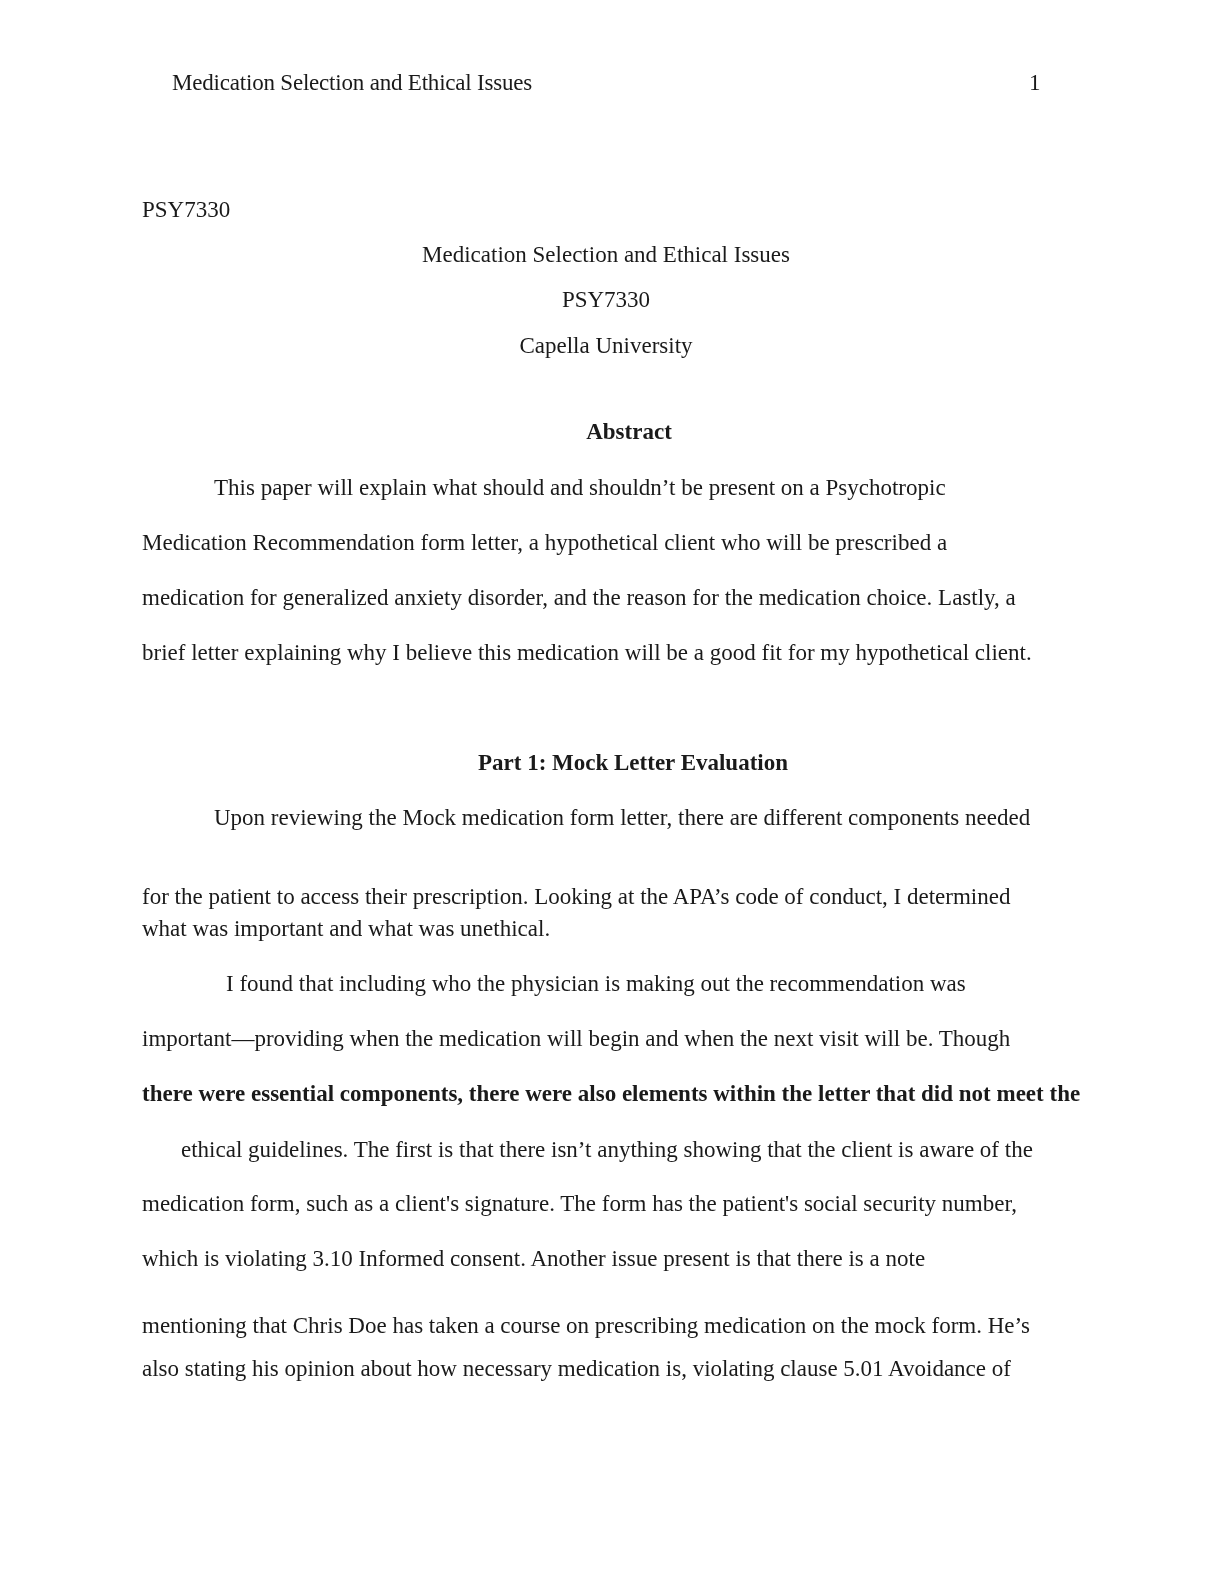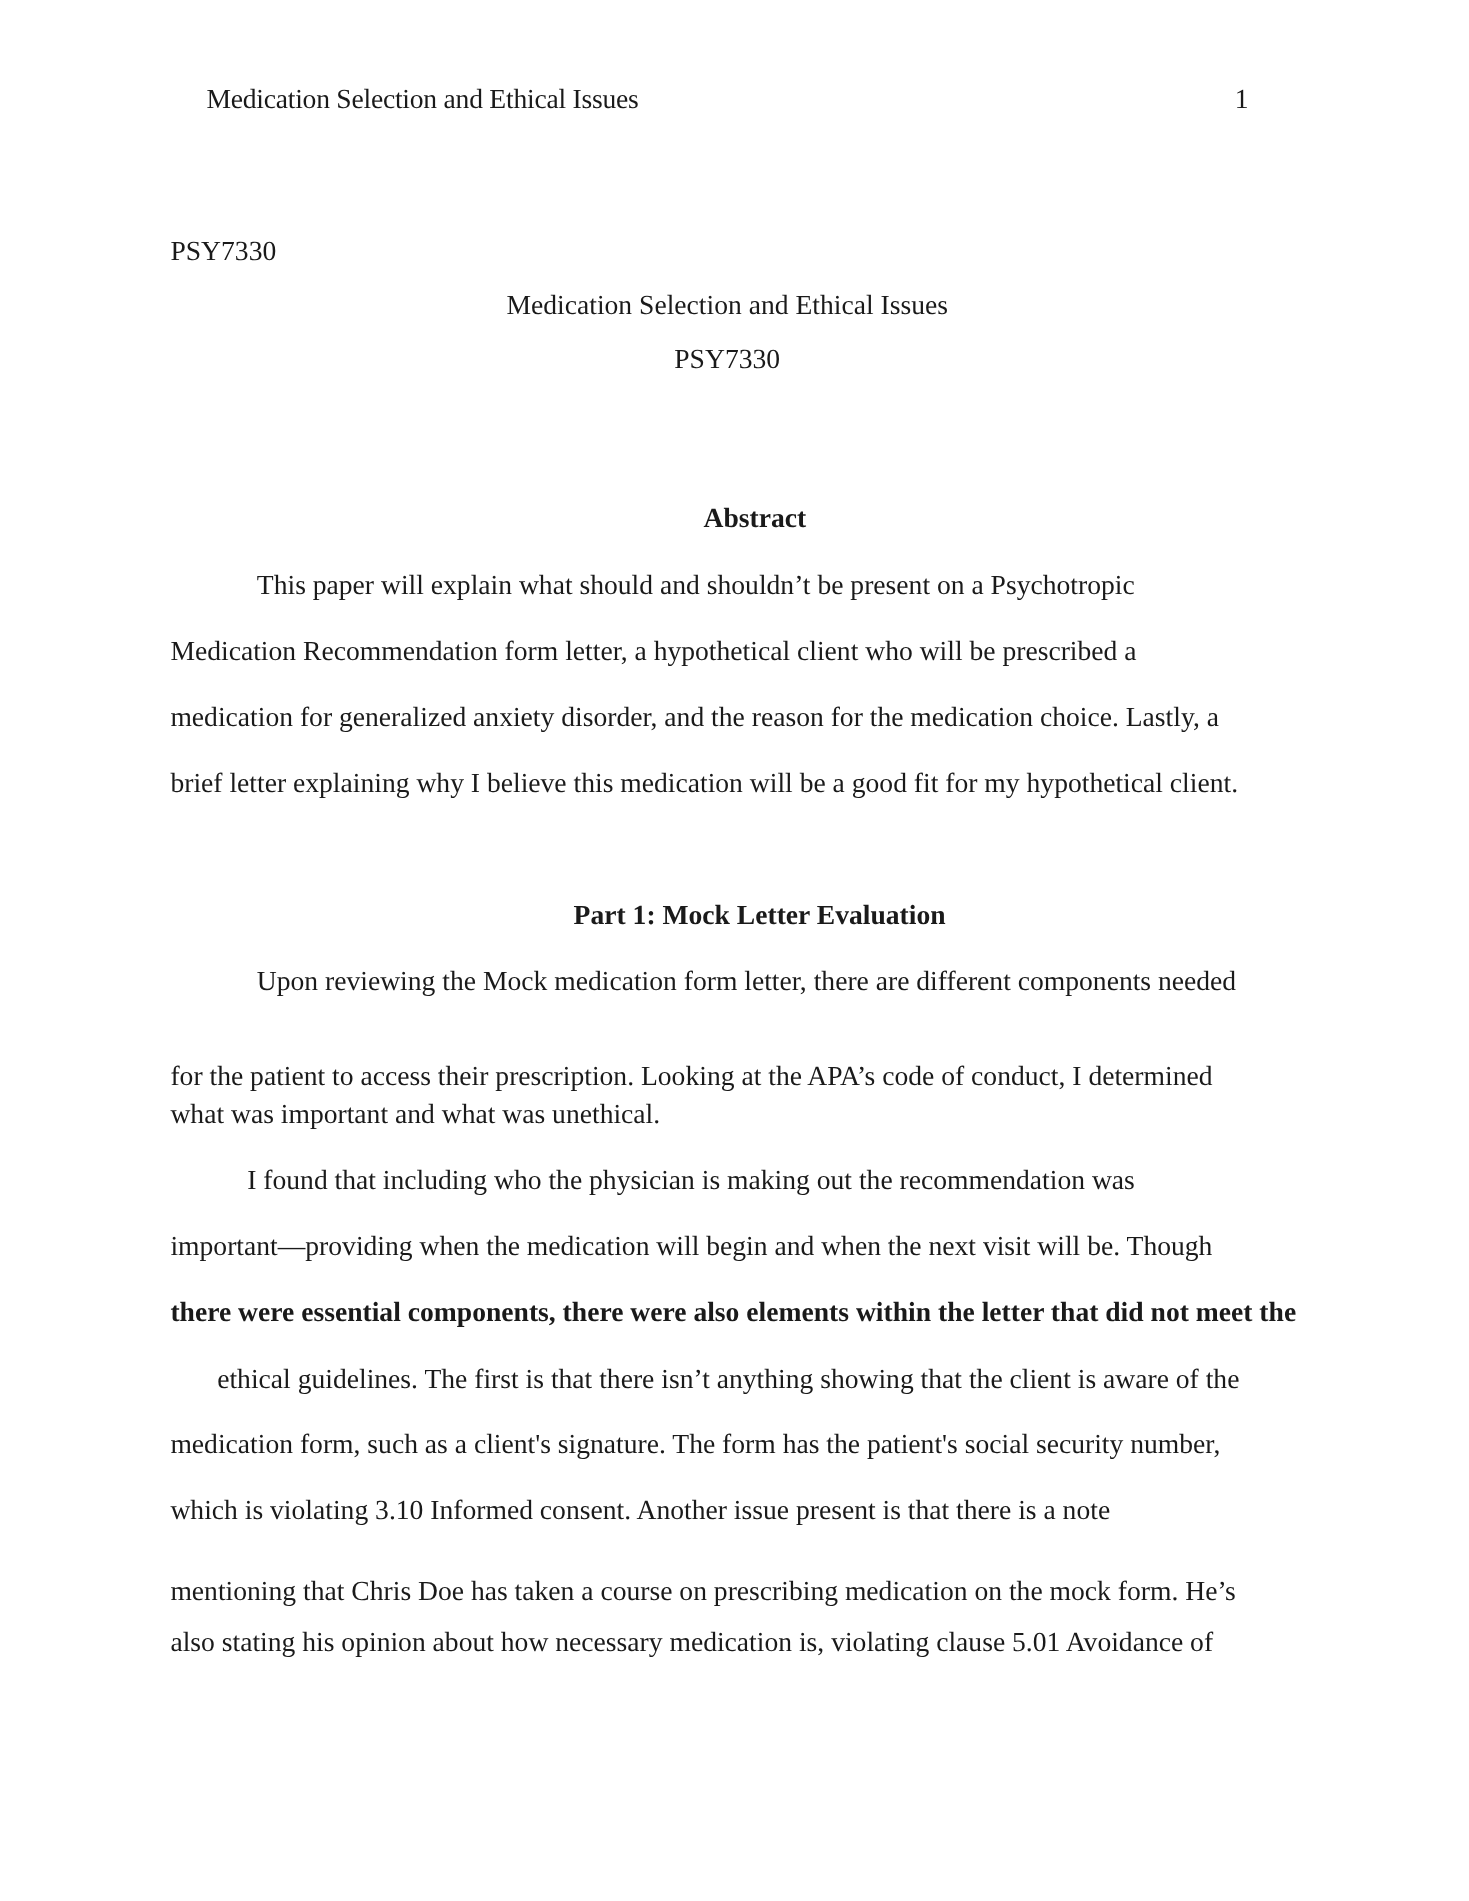--- a/index.html
+++ b/index.html
@@ -66,34 +66,35 @@
       left: 142px;
       width: 930px;
       font-size: 23px;
     }
     .line {
       position: absolute;
       left: 0;
       white-space: nowrap;
     }
     .indent { left: 72px; }
-    .indent-extra { left: 64px; }
+    .indent-extra { left: 84px; }
   </style>
 </head>
 <body>
 
 <div class="page">
 
   <div class="running-head">Medication Selection and Ethical Issues</div>
   <div class="page-number">1</div>
 
   <div class="course-code">PSY7330</div>
 
   <div class="title-block title-line-1">Medication Selection and Ethical Issues</div>
   <div class="title-block title-line-2">PSY7330</div>
+  <div class="title-block title-line-3">Capella University</div>
 
   <div class="heading abstract-heading">Abstract</div>
 
   <div class="para" style="top:475px;">
     <div class="line indent" style="top:0px;text-align:right;">This paper will explain what should and shouldn’t be present on a Psychotropic</div>
     <div class="line" style="top:55px;">Medication Recommendation form letter, a hypothetical client who will be prescribed a</div>
     <div class="line" style="top:110px;">medication for generalized anxiety disorder, and the reason for the medication choice. Lastly, a</div>
     <div class="line" style="top:165px;">brief letter explaining why I believe this medication will be a good fit for my hypothetical client.</div>
   </div>
 

